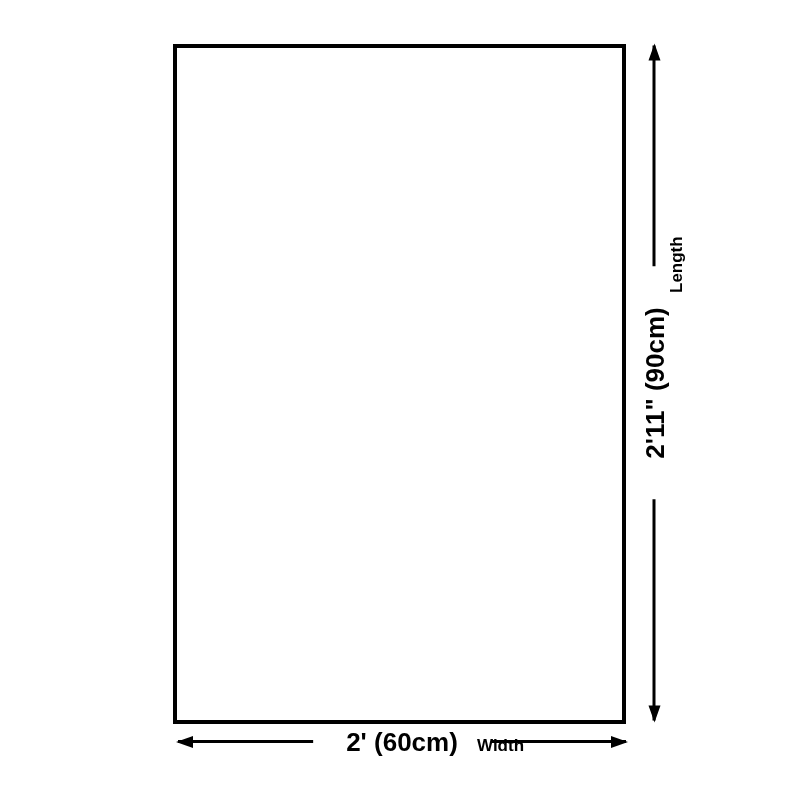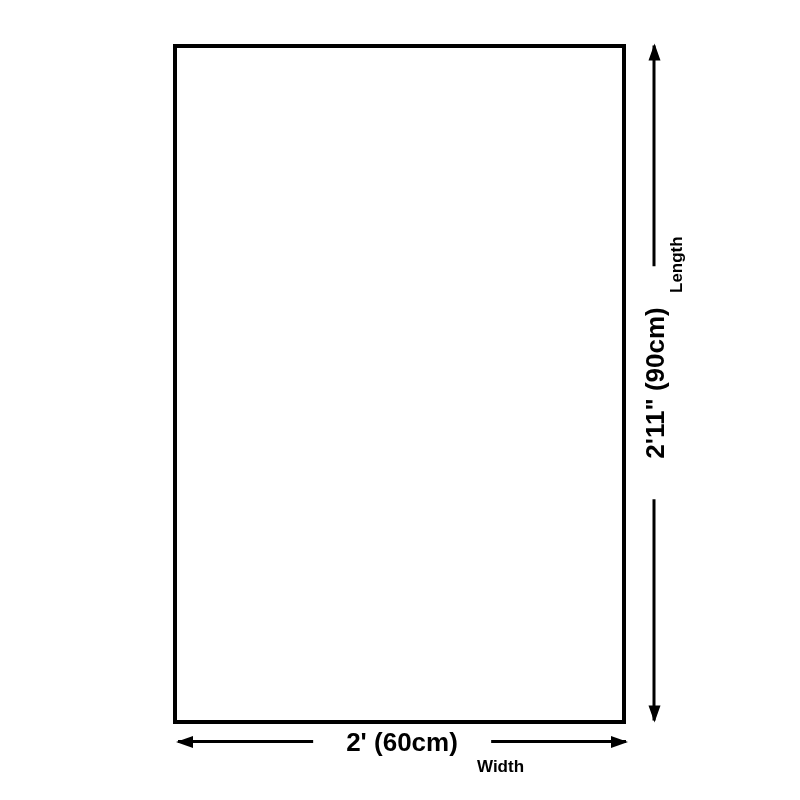--- a/index.html
+++ b/index.html
@@ -80,21 +80,21 @@
     font-size: 26px;
     line-height: 30px;
     font-weight: bold;
     white-space: nowrap;
   }
   .dim-vertical .dim-value {
     padding: 0 41px;
   }
   .dim-axis-label {
     position: absolute;
-    top: 31px;
+    top: 10px;
     left: calc(50% + 75px);
     font-size: 17px;
     line-height: 17px;
     font-weight: bold;
     white-space: nowrap;
   }
   .dim-vertical .dim-axis-label {
     top: 28px;
     left: calc(50% + 90px);
   }

